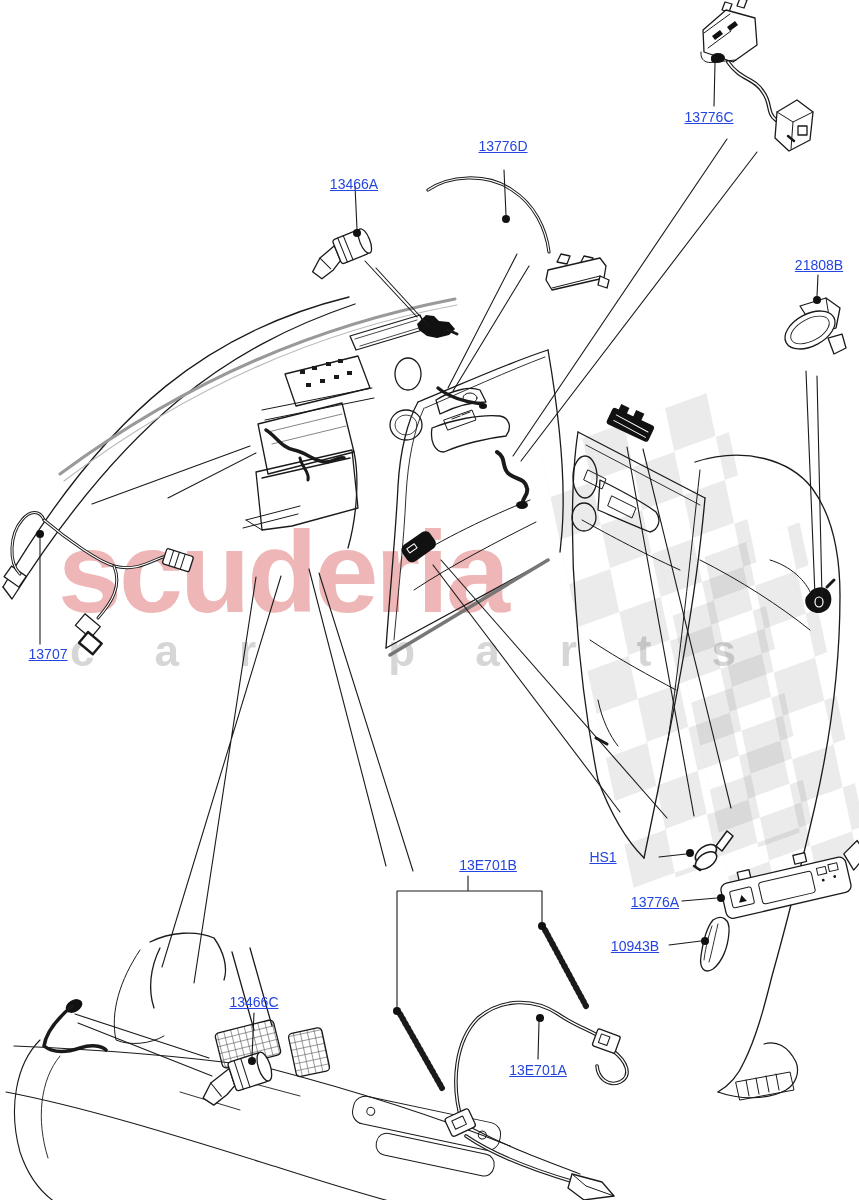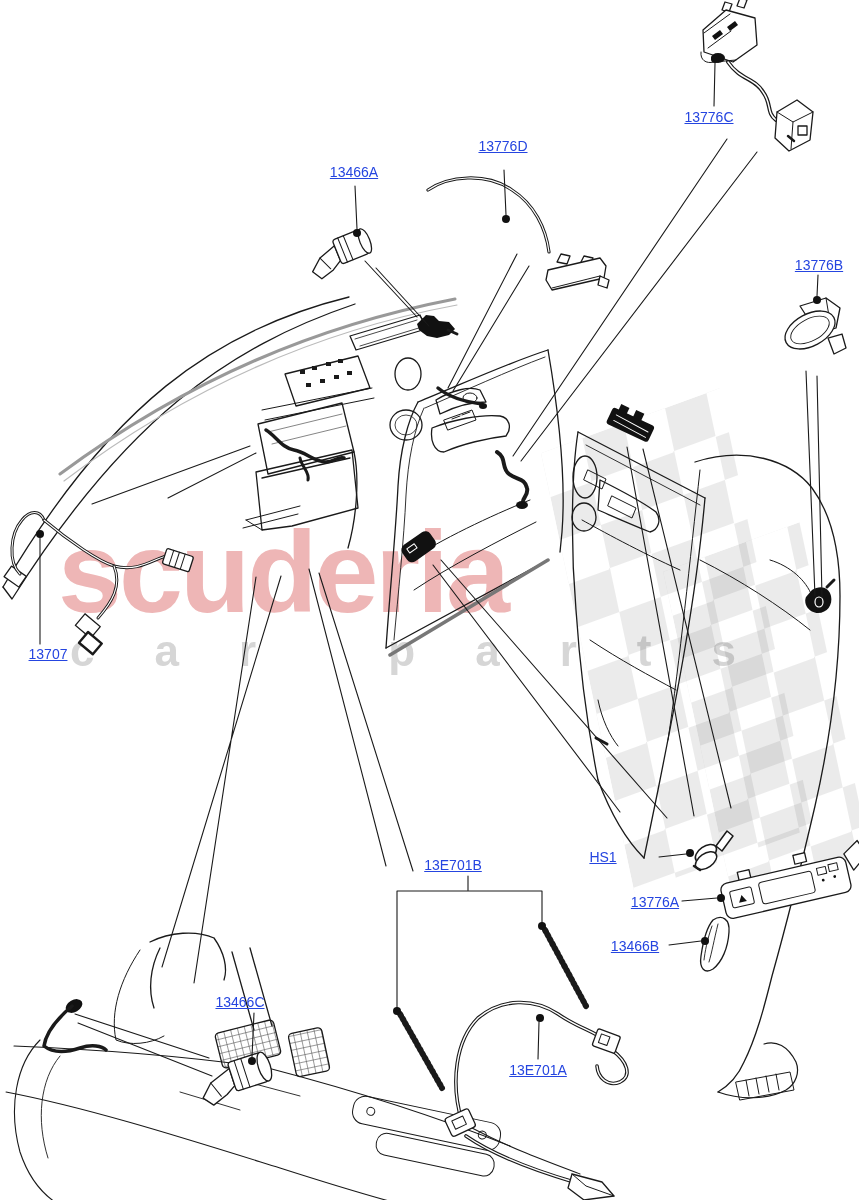--- a/index.html
+++ b/index.html
@@ -328,22 +328,22 @@
         <circle cx="690" cy="853" r="4"></circle>
       <circle cx="721" cy="898" r="4"></circle>
         <circle cx="705" cy="941" r="4"></circle>
       <circle cx="252" cy="1061" r="4"></circle>
         <circle cx="540" cy="1018" r="4"></circle>
     </g>
   </svg>
 
   <div class="part-label" style="left:709px;top:117px">13776C</div>
   <div class="part-label" style="left:503px;top:146px">13776D</div>
-  <div class="part-label" style="left:354px;top:172px">13466A</div>
-  <div class="part-label" style="left:819px;top:265px">13776B</div>
+  <div class="part-label" style="left:354px;top:184px">13466A</div>
+  <div class="part-label" style="left:819px;top:265px">21808B</div>
   <div class="part-label" style="left:48px;top:654px">13707</div>
-  <div class="part-label" style="left:453px;top:865px">13E701B</div>
+  <div class="part-label" style="left:488px;top:865px">13E701B</div>
   <div class="part-label" style="left:603px;top:857px">HS1</div>
   <div class="part-label" style="left:655px;top:902px">13776A</div>
-  <div class="part-label" style="left:635px;top:946px">13466B</div>
-  <div class="part-label" style="left:240px;top:1002px">13466C</div>
+  <div class="part-label" style="left:635px;top:946px">10943B</div>
+  <div class="part-label" style="left:254px;top:1002px">13466C</div>
   <div class="part-label" style="left:538px;top:1070px">13E701A</div>
 </div>
 
 </body></html>

